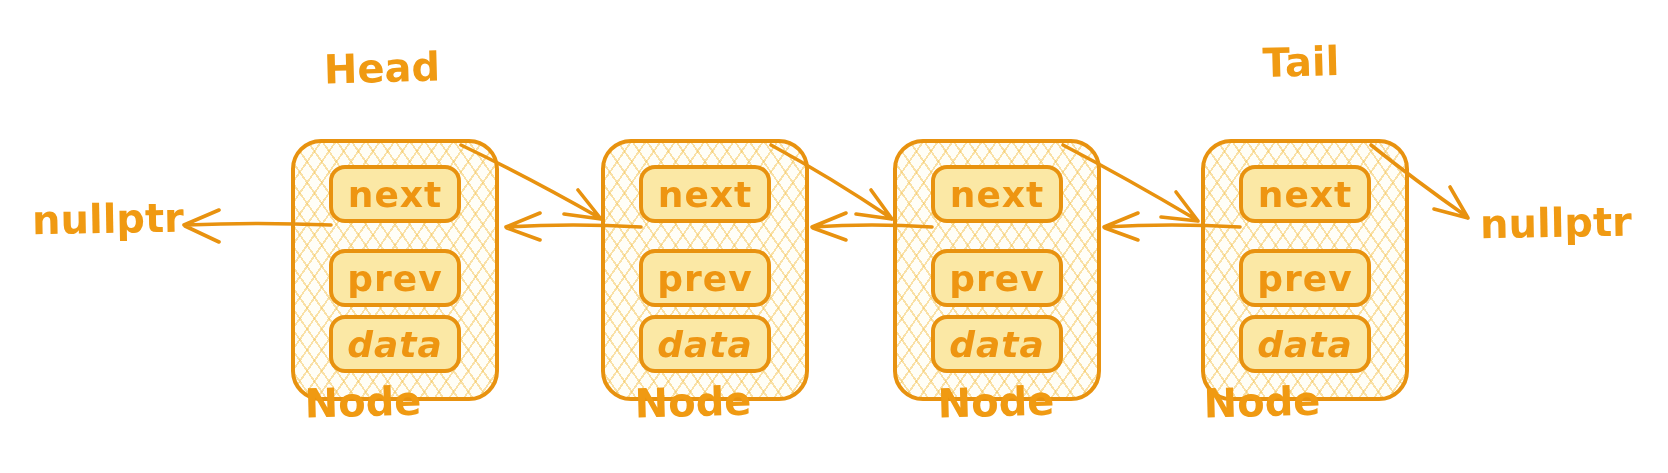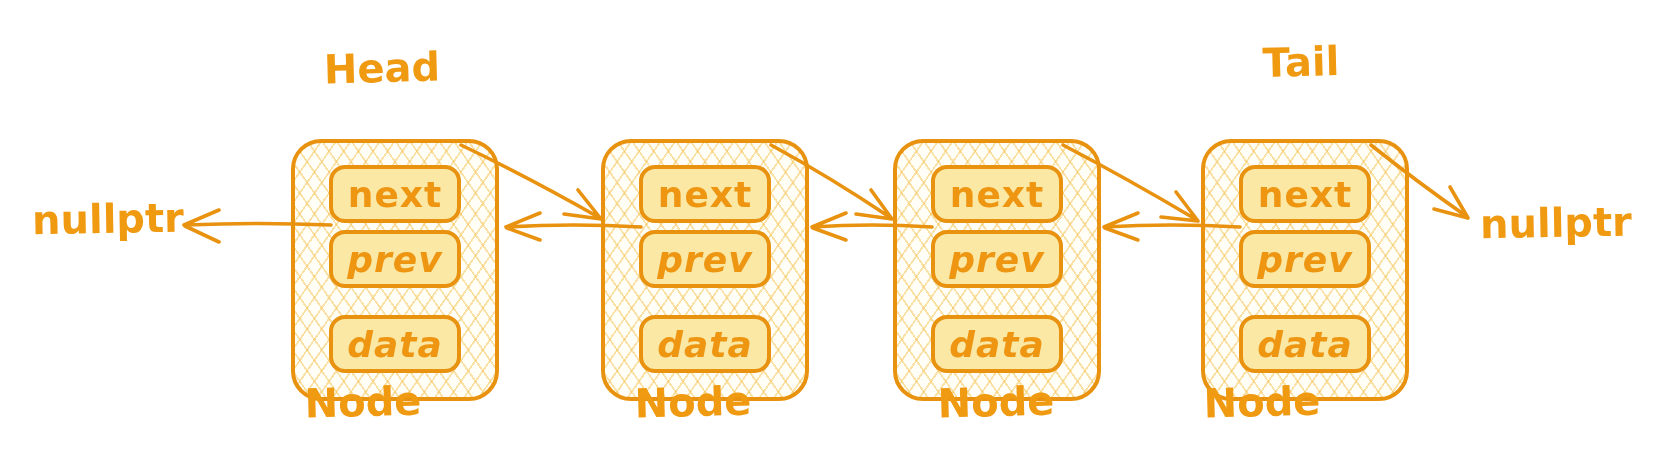--- a/index.html
+++ b/index.html
@@ -29,21 +29,21 @@
     left:34px;width:132px;height:58px;
     box-sizing:border-box;
     border:4px solid #E8920F;
     border-radius:16px;
     background:#FBE8A5;
     color:#EE9511;
     font-size:36px;font-weight:bold;
     display:flex;align-items:center;justify-content:center;
     letter-spacing:1px;
   }
-  .f-next{top:22px;} .f-prev{top:87px;font-style:italic;} .f-data{top:172px;font-style:italic;}
+  .f-next{top:22px;} .f-prev{top:106px;} .f-data{top:172px;font-style:italic;}
   .lbl{
     position:absolute;
     color:#F09A12;
     font-weight:bold;
     white-space:nowrap;
     line-height:1;
   }
   .lbl.centered{transform:translateX(-50%) rotate(-1.5deg);}
   .head-lbl{left:382px;top:48px;font-size:40px;}
   .tail-lbl{left:1301px;top:42px;font-size:40px;}

